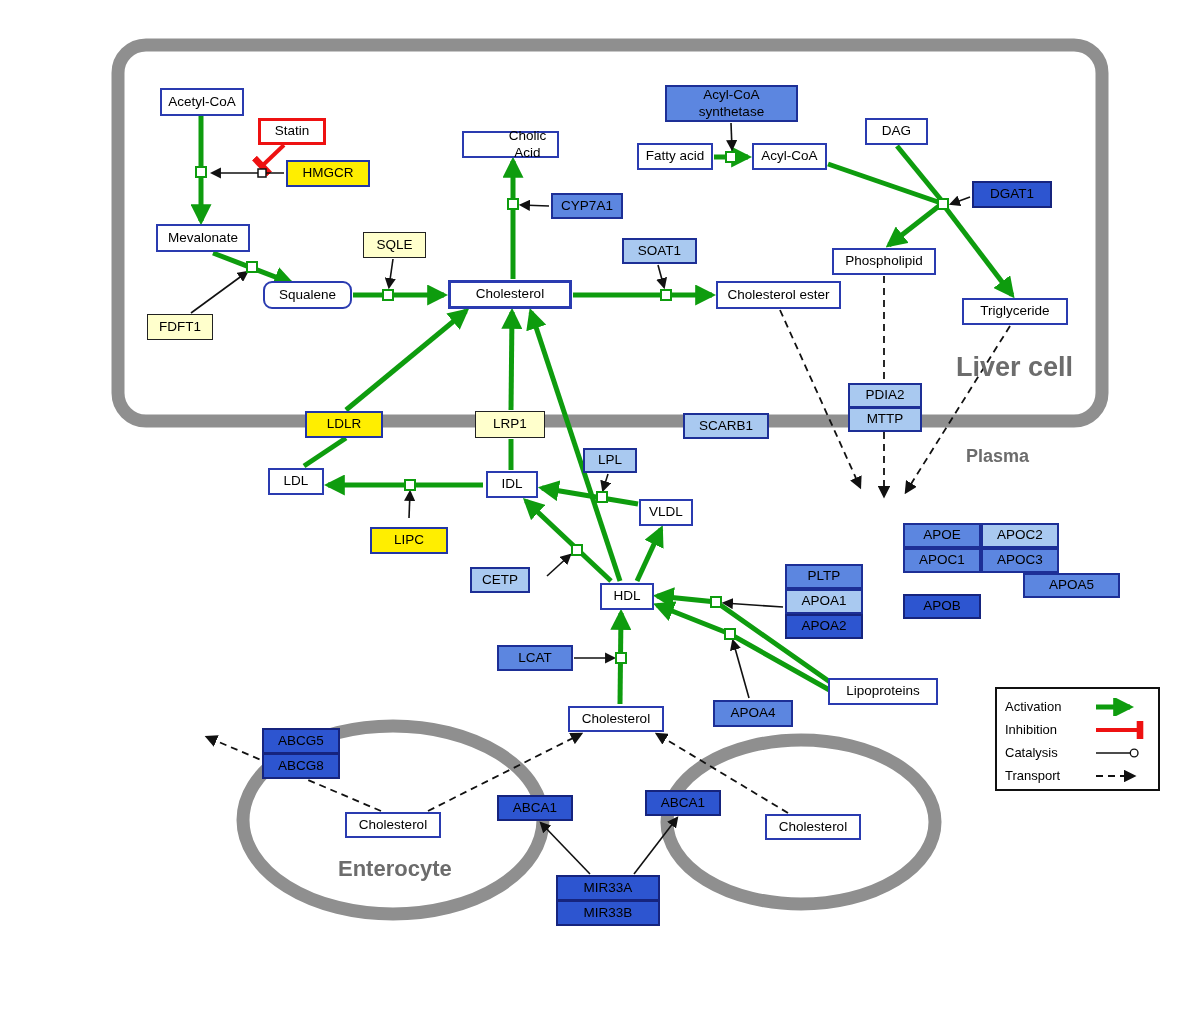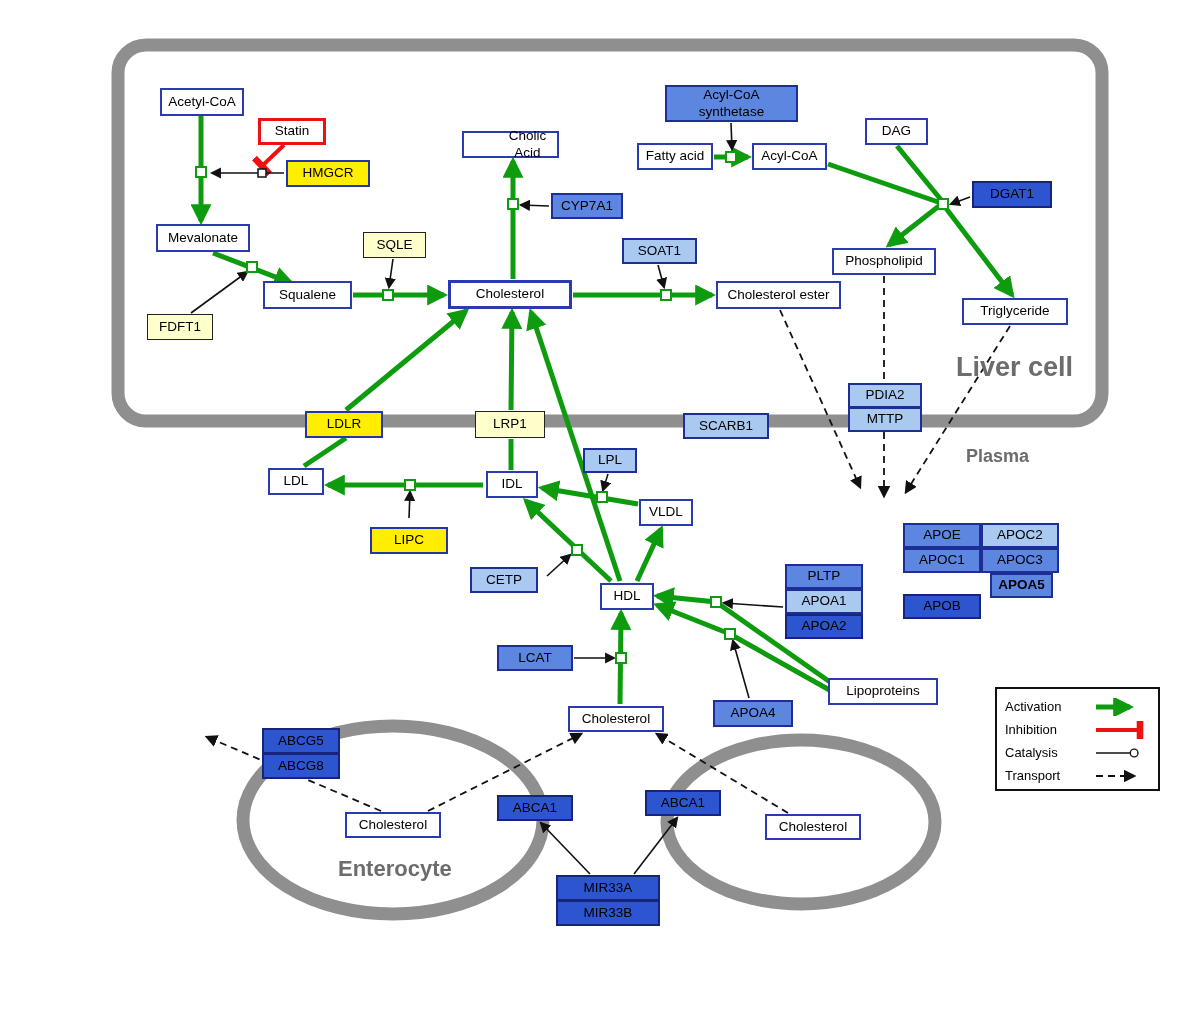--- a/index.html
+++ b/index.html
@@ -119,21 +119,21 @@
         <rect x="258" y="169" width="8" height="8" class="junction-cat"></rect>
       </g>
   </svg>
 
   <div id="nodes">
       <div class="node style-metabolite" style="left: 160px; top: 88px; width: 84px; height: 28px;">Acetyl-CoA</div>
       <div class="node style-statin" style="left: 258px; top: 118px; width: 68px; height: 27px;">Statin</div>
       <div class="node style-yellow" style="left: 286px; top: 160px; width: 84px; height: 27px;">HMGCR</div>
       <div class="node style-metabolite" style="left: 156px; top: 224px; width: 94px; height: 28px;">Mevalonate</div>
       <div class="node style-paleyellow" style="left: 363px; top: 232px; width: 63px; height: 26px;">SQLE</div>
-      <div class="node style-metabolite" style="left: 263px; top: 281px; width: 89px; height: 28px;">Squalene</div>
+      <div class="node style-metabolite" style="left: 263px; top: 281px; width: 89px; height: 28px; border-radius: 9px;">Squalene</div>
       <div class="node style-paleyellow" style="left: 147px; top: 314px; width: 66px; height: 26px;">FDFT1</div>
       <div class="node style-metabolite" style="left: 462px; top: 131px; width: 97px; height: 27px; padding-left: 34px;">Cholic Acid</div>
       <div class="node style-blue-mid" style="left: 551px; top: 193px; width: 72px; height: 26px;">CYP7A1</div>
       <div class="node style-metabolite style-cholesterol-main" style="left: 448px; top: 280px; width: 124px; height: 29px;">Cholesterol</div>
       <div class="node style-blue-light" style="left: 622px; top: 238px; width: 75px; height: 26px;">SOAT1</div>
       <div class="node style-metabolite" style="left: 716px; top: 281px; width: 125px; height: 28px;">Cholesterol ester</div>
       <div class="node style-blue-mid" style="left: 665px; top: 85px; width: 133px; height: 37px;">Acyl-CoA
 synthetase</div>
       <div class="node style-metabolite" style="left: 637px; top: 143px; width: 76px; height: 27px;">Fatty acid</div>
       <div class="node style-metabolite" style="left: 752px; top: 143px; width: 75px; height: 27px;">Acyl-CoA</div>
@@ -144,31 +144,31 @@
       <div class="node style-yellow" style="left: 305px; top: 411px; width: 78px; height: 27px;">LDLR</div>
       <div class="node style-paleyellow" style="left: 475px; top: 411px; width: 70px; height: 27px;">LRP1</div>
       <div class="node style-blue-light" style="left: 683px; top: 413px; width: 86px; height: 26px;">SCARB1</div>
       <div class="node style-blue-light" style="left: 848px; top: 383px; width: 74px; height: 25px;">PDIA2</div>
       <div class="node style-blue-light" style="left: 848px; top: 407px; width: 74px; height: 25px;">MTTP</div>
       <div class="node style-metabolite" style="left: 268px; top: 468px; width: 56px; height: 27px;">LDL</div>
       <div class="node style-metabolite" style="left: 486px; top: 471px; width: 52px; height: 27px;">IDL</div>
       <div class="node style-blue-light" style="left: 583px; top: 448px; width: 54px; height: 25px;">LPL</div>
       <div class="node style-metabolite" style="left: 639px; top: 499px; width: 54px; height: 27px;">VLDL</div>
       <div class="node style-yellow" style="left: 370px; top: 519px; width: 78px; height: 27px; margin-top: 8px;">LIPC</div>
-      <div class="node style-blue-light" style="left: 470px; top: 567px; width: 68px; height: 26px;">CETP</div>
+      <div class="node style-blue-light" style="left: 470px; top: 567px; width: 60px; height: 26px;">CETP</div>
       <div class="node style-metabolite" style="left: 600px; top: 583px; width: 54px; height: 27px;">HDL</div>
       <div class="node style-blue-mid" style="left: 785px; top: 564px; width: 78px; height: 25px;">PLTP</div>
       <div class="node style-blue-light" style="left: 785px; top: 589px; width: 78px; height: 25px;">APOA1</div>
       <div class="node style-blue-dark" style="left: 785px; top: 614px; width: 78px; height: 25px;">APOA2</div>
       <div class="node style-blue-mid" style="left: 903px; top: 523px; width: 78px; height: 25px;">APOE</div>
       <div class="node style-blue-light" style="left: 981px; top: 523px; width: 78px; height: 25px;">APOC2</div>
       <div class="node style-blue-mid" style="left: 903px; top: 548px; width: 78px; height: 25px;">APOC1</div>
       <div class="node style-blue-mid" style="left: 981px; top: 548px; width: 78px; height: 25px;">APOC3</div>
       <div class="node style-blue-dark" style="left: 903px; top: 594px; width: 78px; height: 25px;">APOB</div>
-      <div class="node style-blue-mid" style="left: 990px; top: 573px; width: 63px; height: 25px; font-weight: bold;">APOA5</div>
+      <div class="node style-blue-mid" style="left: 1023px; top: 573px; width: 97px; height: 25px;">APOA5</div>
       <div class="node style-blue-mid" style="left: 497px; top: 645px; width: 76px; height: 26px;">LCAT</div>
       <div class="node style-blue-mid" style="left: 713px; top: 700px; width: 80px; height: 27px;">APOA4</div>
       <div class="node style-metabolite" style="left: 828px; top: 678px; width: 110px; height: 27px;">Lipoproteins</div>
       <div class="node style-metabolite" style="left: 568px; top: 706px; width: 96px; height: 26px;">Cholesterol</div>
       <div class="node style-blue-dark" style="left: 262px; top: 728px; width: 78px; height: 26px;">ABCG5</div>
       <div class="node style-blue-dark" style="left: 262px; top: 753px; width: 78px; height: 26px;">ABCG8</div>
       <div class="node style-metabolite" style="left: 345px; top: 812px; width: 96px; height: 26px;">Cholesterol</div>
       <div class="node style-blue-dark" style="left: 497px; top: 795px; width: 76px; height: 26px;">ABCA1</div>
       <div class="node style-blue-dark" style="left: 645px; top: 790px; width: 76px; height: 26px;">ABCA1</div>
       <div class="node style-metabolite" style="left: 765px; top: 814px; width: 96px; height: 26px;">Cholesterol</div>

